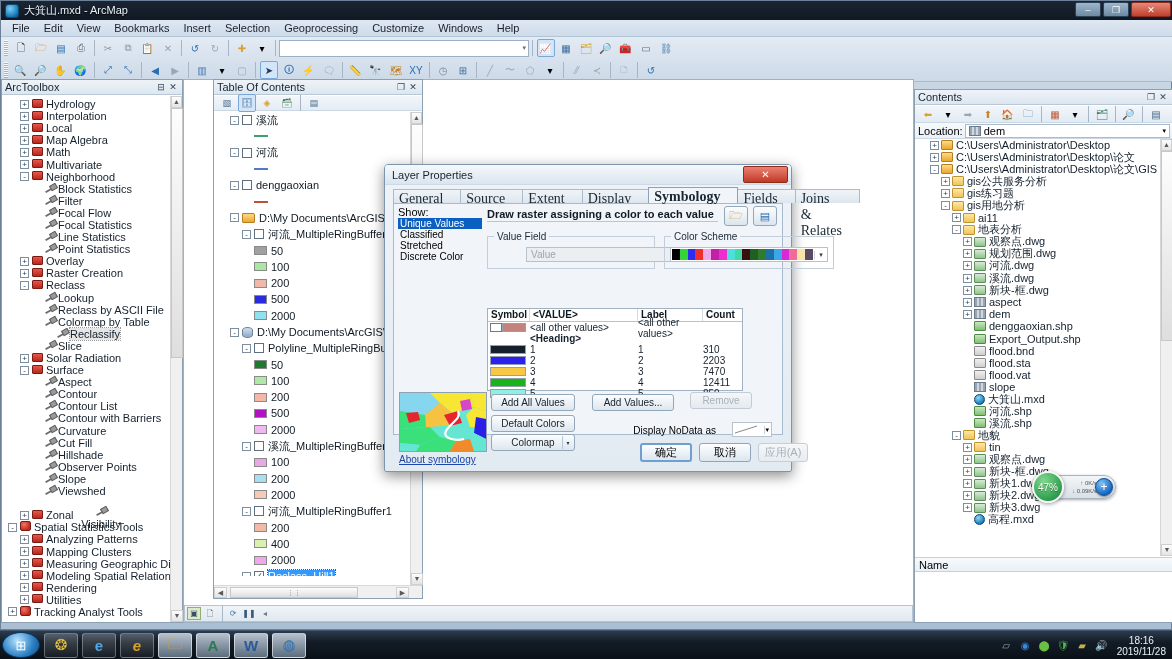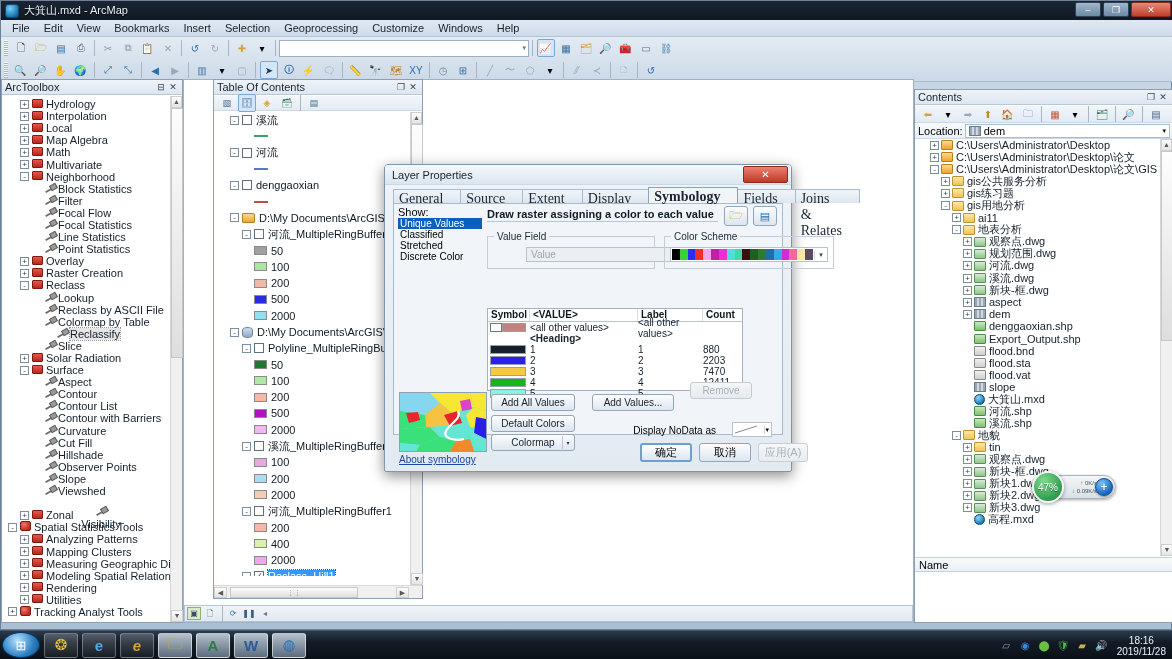--- a/index.html
+++ b/index.html
@@ -1126,21 +1126,21 @@
                 <div class="c-val" style="font-weight: bold;">&lt;Heading&gt;</div>
                 <div class="c-lbl"></div>
                 <div class="c-cnt"></div>
               </div>
               <div class="tbl-row">
                 <div class="c-sym">
                   <span class="sym-block" style="background: rgb(21, 32, 44);"></span>
                 </div>
                 <div class="c-val">1</div>
                 <div class="c-lbl">1</div>
-                <div class="c-cnt">880</div>
+                <div class="c-cnt">310</div>
               </div>
               <div class="tbl-row">
                 <div class="c-sym">
                   <span class="sym-block" style="background: rgb(45, 31, 238);"></span>
                 </div>
                 <div class="c-val">2</div>
                 <div class="c-lbl">2</div>
                 <div class="c-cnt">2203</div>
               </div>
               <div class="tbl-row">
@@ -1189,21 +1189,21 @@
             <path d="M50,58 L56,48 L70,46 L74,58 Z" fill="#f08a2a"></path>
             <path d="M0,50 L20,52 L16,58 L0,58 Z" fill="#64e6d2"></path>
             <path d="M74,40 L86,46 L86,58 L74,58 Z" fill="#64e6d2"></path>
             <path d="M58,18 C62,26 50,30 46,38 C42,46 56,48 64,46" stroke="#fff" stroke-width="2.2" fill="none"></path>
           </svg>
         </div>
         <a class="about-link" href="#">About symbology</a>
 
         <div class="btn" style="left:97px;top:190px;width:84px;">Add All Values</div>
         <div class="btn" style="left:198px;top:190px;width:82px;">Add Values...</div>
-        <div class="btn dis" style="left:296px;top:178px;width:62px;">Remove</div>
+        <div class="btn dis" style="left:296px;top:188px;width:62px;">Remove</div>
         <div class="btn" style="left:97px;top:211px;width:84px;">Default Colors</div>
         <div class="btn has-arrow" style="left:97px;top:230px;width:84px;justify-content:center;">
           <span>Colormap</span>
           <span class="arrow-box">▾</span>
         </div>
 
         <div class="nodata-lbl">Display NoData as</div>
         <div class="nodata-box">
           <svg width="26" height="11">
             <line x1="2" y1="9" x2="24" y2="2" stroke="#8a8a8a" stroke-width="1"></line>

